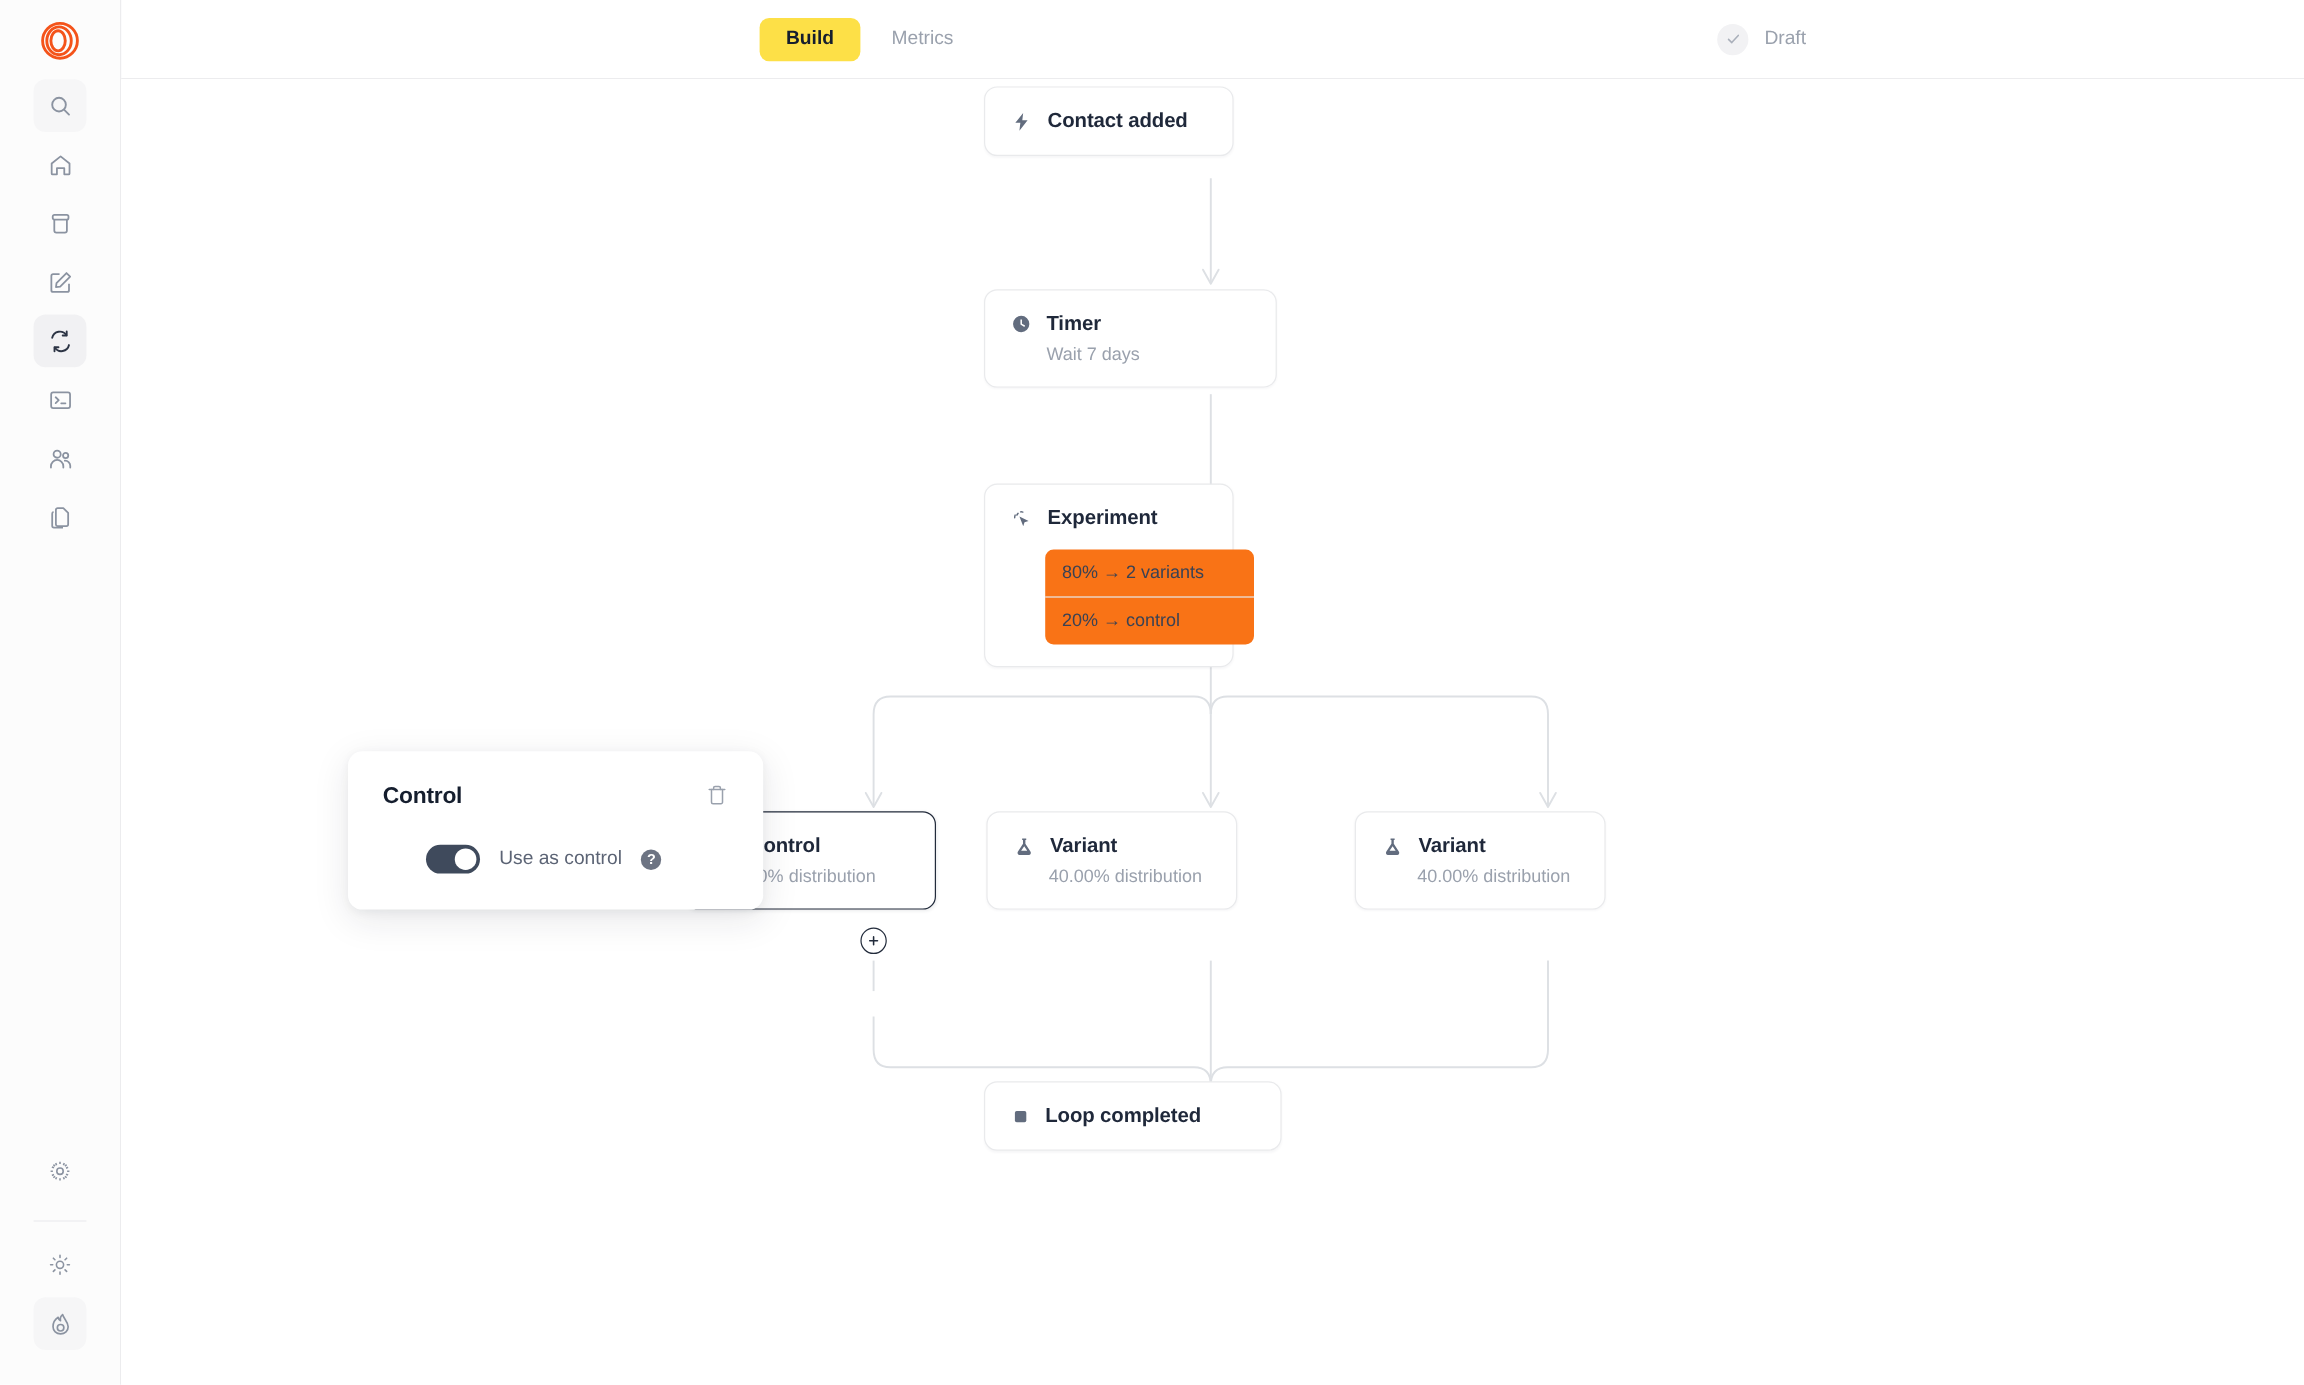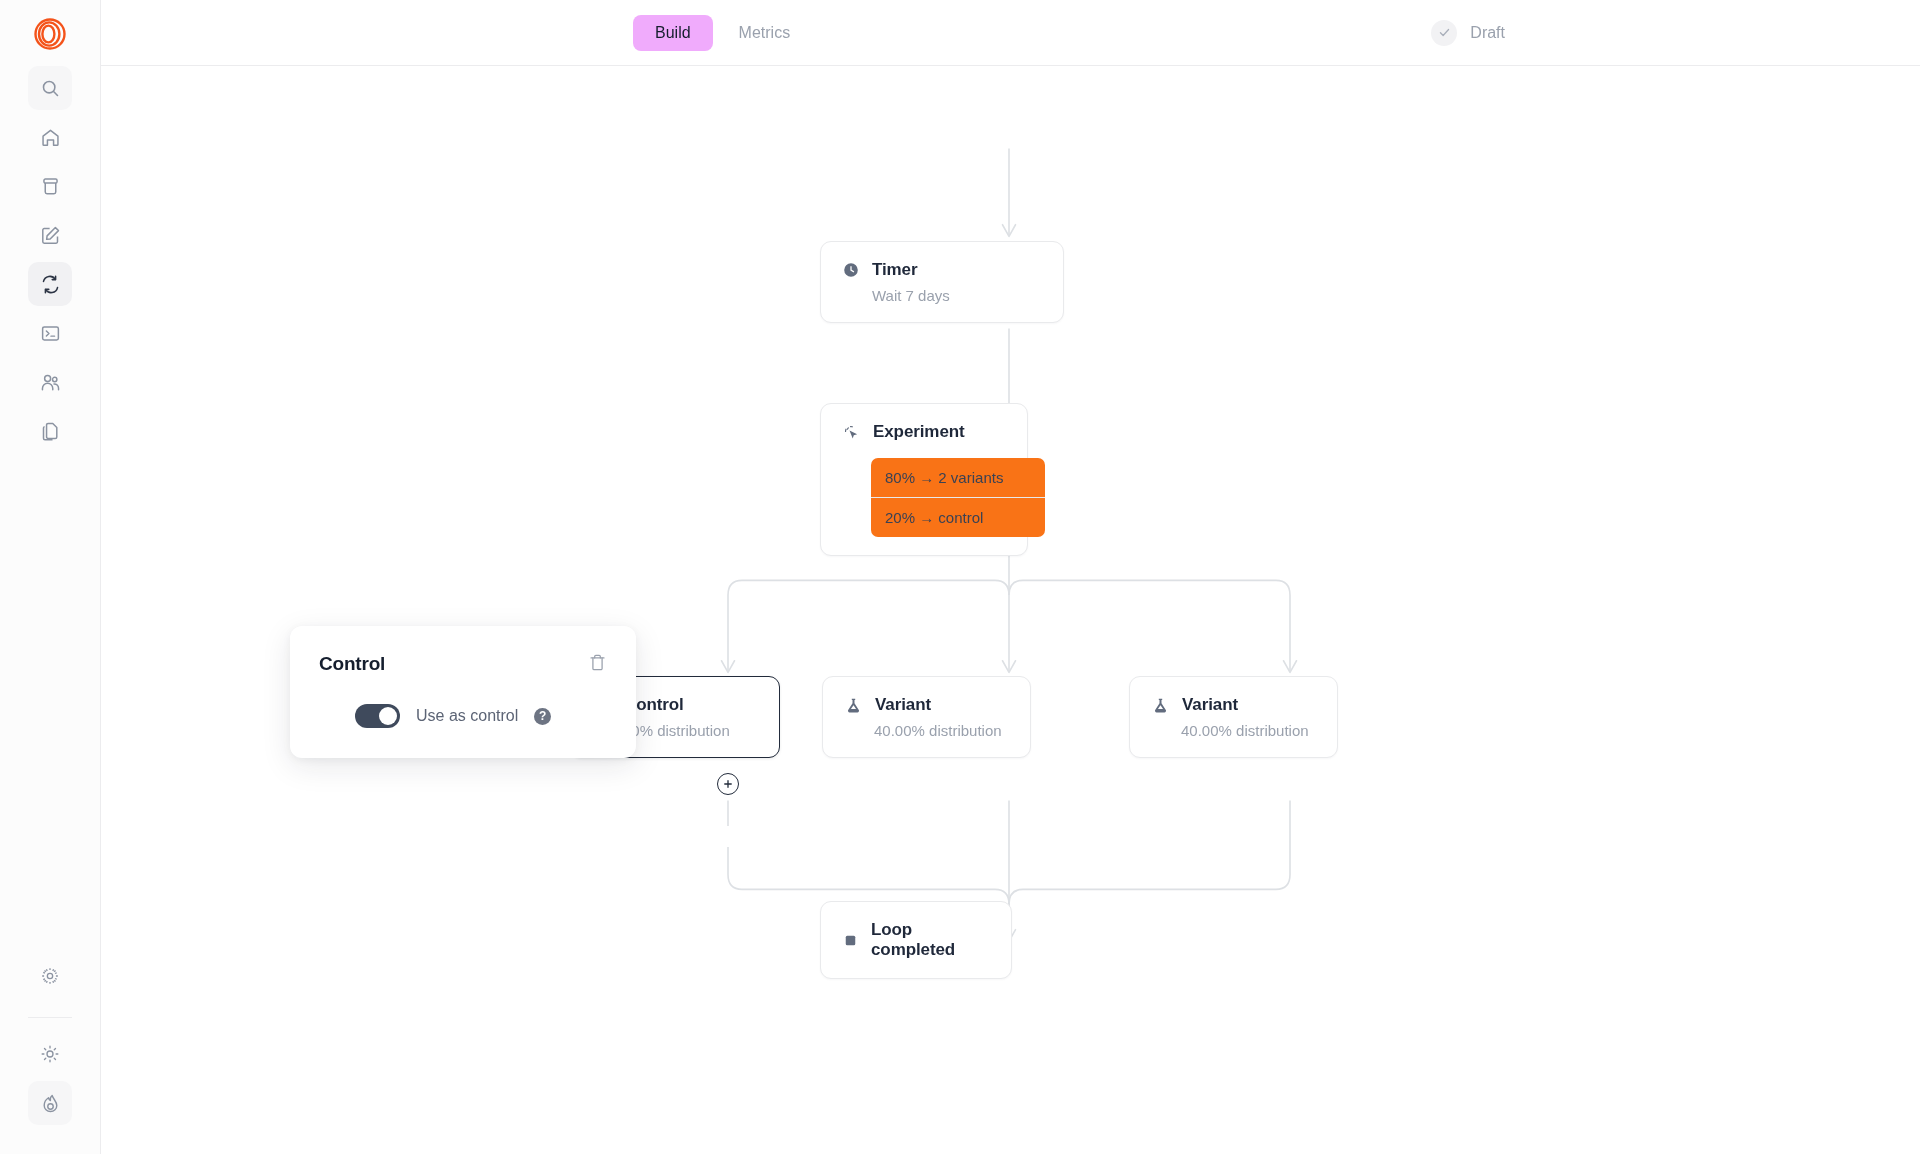--- a/index.html
+++ b/index.html
@@ -83,21 +83,21 @@
     display: flex; align-items: center;
     position: relative;
     flex: none;
   }
   .tabs { display: flex; align-items: center; gap: 4px; margin-left: 532px; }
   .tab {
     font-size: 16px; color: #9aa1ad;
     padding: 9px 22px; border-radius: 8px;
     cursor: pointer; background: none; border: none; font-family: inherit;
   }
-  .tab.active { background: #f0abfc; color: #151e2e; font-weight: normal; }
+  .tab.active { background: #fde047; color: #151e2e; font-weight: bold; }
   .status {
     position: absolute; right: 415px;
     display: flex; align-items: center; gap: 13px;
   }
   .status-circle {
     width: 26px; height: 26px; border-radius: 50%;
     background: #f2f2f4;
     display: flex; align-items: center; justify-content: center;
     color: #a9afba;
   }
@@ -300,20 +300,30 @@
           <path d="M1182.5 562 L1189 573 L1195.5 562" stroke-linecap="round" stroke-linejoin="round"></path>
 
           <path d="M627 694 V 718"></path>
           <path d="M627 738 V 764 q 0 14 14 14 H 894 q 14 0 14 14 V 826"></path>
           <path d="M1189 694 V 764 q 0 14 -14 14 H 922 q -14 0 -14 14 V 826"></path>
           <path d="M908 694 V 826"></path>
           <path d="M901.5 816 L908 827 L914.5 816" stroke-linecap="round" stroke-linejoin="round"></path>
         </g>
       </svg>
 
+      <div class="node" style="left:719px; top:6px; width:208px;">
+        <div class="node-head">
+          <span class="node-ico">
+            <svg width="17" height="17" viewBox="0 0 24 24" fill="currentColor">
+                <path d="M13.6 1.6 4.4 13.2h5.9L9.2 22.4l9.6-12.1h-6.2z"></path>
+              </svg>
+          </span>
+          <span class="node-title">Contact added</span>
+        </div>
+      </div>
 
       <div class="node" style="left:719px; top:175px; width:244px;">
         <div class="node-head">
           <span class="node-ico">
             <svg width="16" height="16" viewBox="0 0 24 24" fill="currentColor">
                 <path d="M12 1.8A10.2 10.2 0 1 0 22.2 12 10.2 10.2 0 0 0 12 1.8zm.95 4.6v5.3l3.9 2.3-.95 1.6-4.85-2.9V6.4z"></path>
               </svg>
           </span>
           <span class="node-title">Timer</span>
         </div>
@@ -372,21 +382,21 @@
         </div>
         <div class="node-sub">40.00% distribution</div>
       </div>
 
       <div class="plus-btn" style="left:616px; top:707px;">
         <svg width="12" height="12" viewBox="0 0 24 24" fill="none" stroke="currentColor" stroke-width="2.6" stroke-linecap="round">
             <path d="M12 5.5v13M5.5 12h13"></path>
           </svg>
       </div>
 
-      <div class="node" style="left:719px; top:835px; width:192px;">
+      <div class="node" style="left:719px; top:835px; width:248px;">
         <div class="node-head">
           <span class="node-ico">
             <svg width="15" height="15" viewBox="0 0 24 24" fill="currentColor">
                 <rect x="4.4" y="4.4" width="15.2" height="15.2" rx="2.4"></rect>
               </svg>
           </span>
           <span class="node-title">Loop completed</span>
         </div>
       </div>
 

